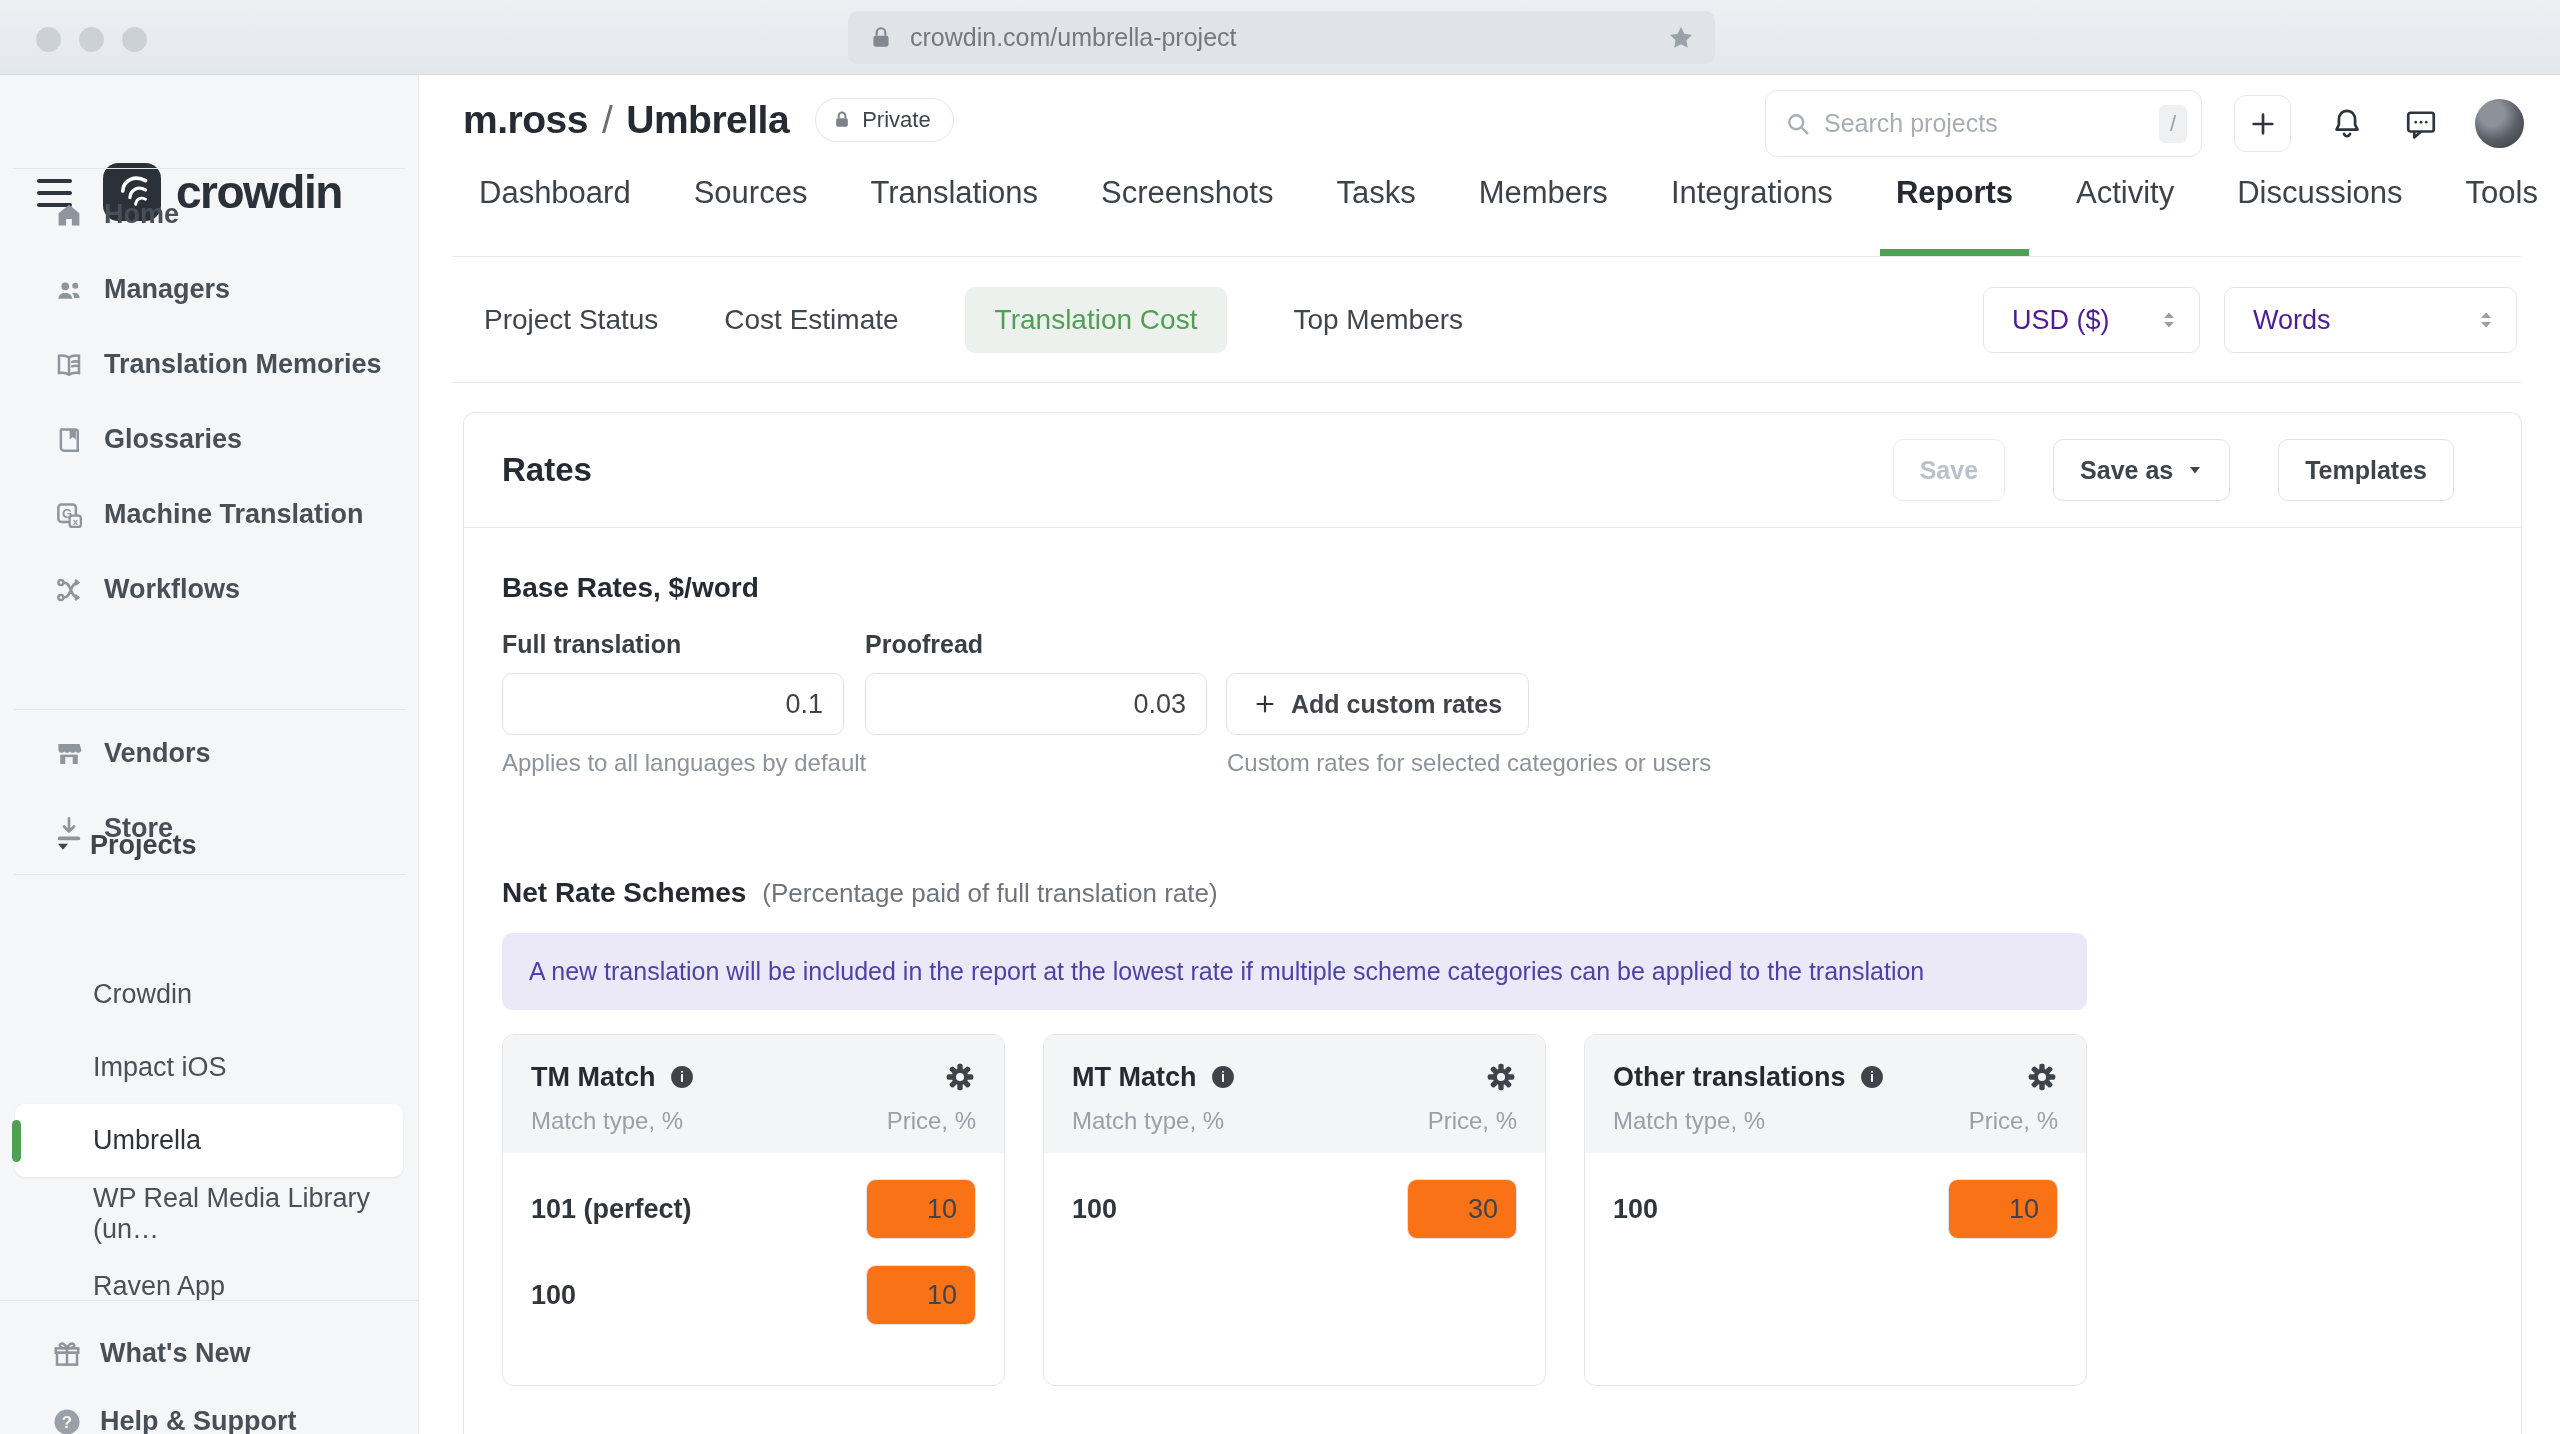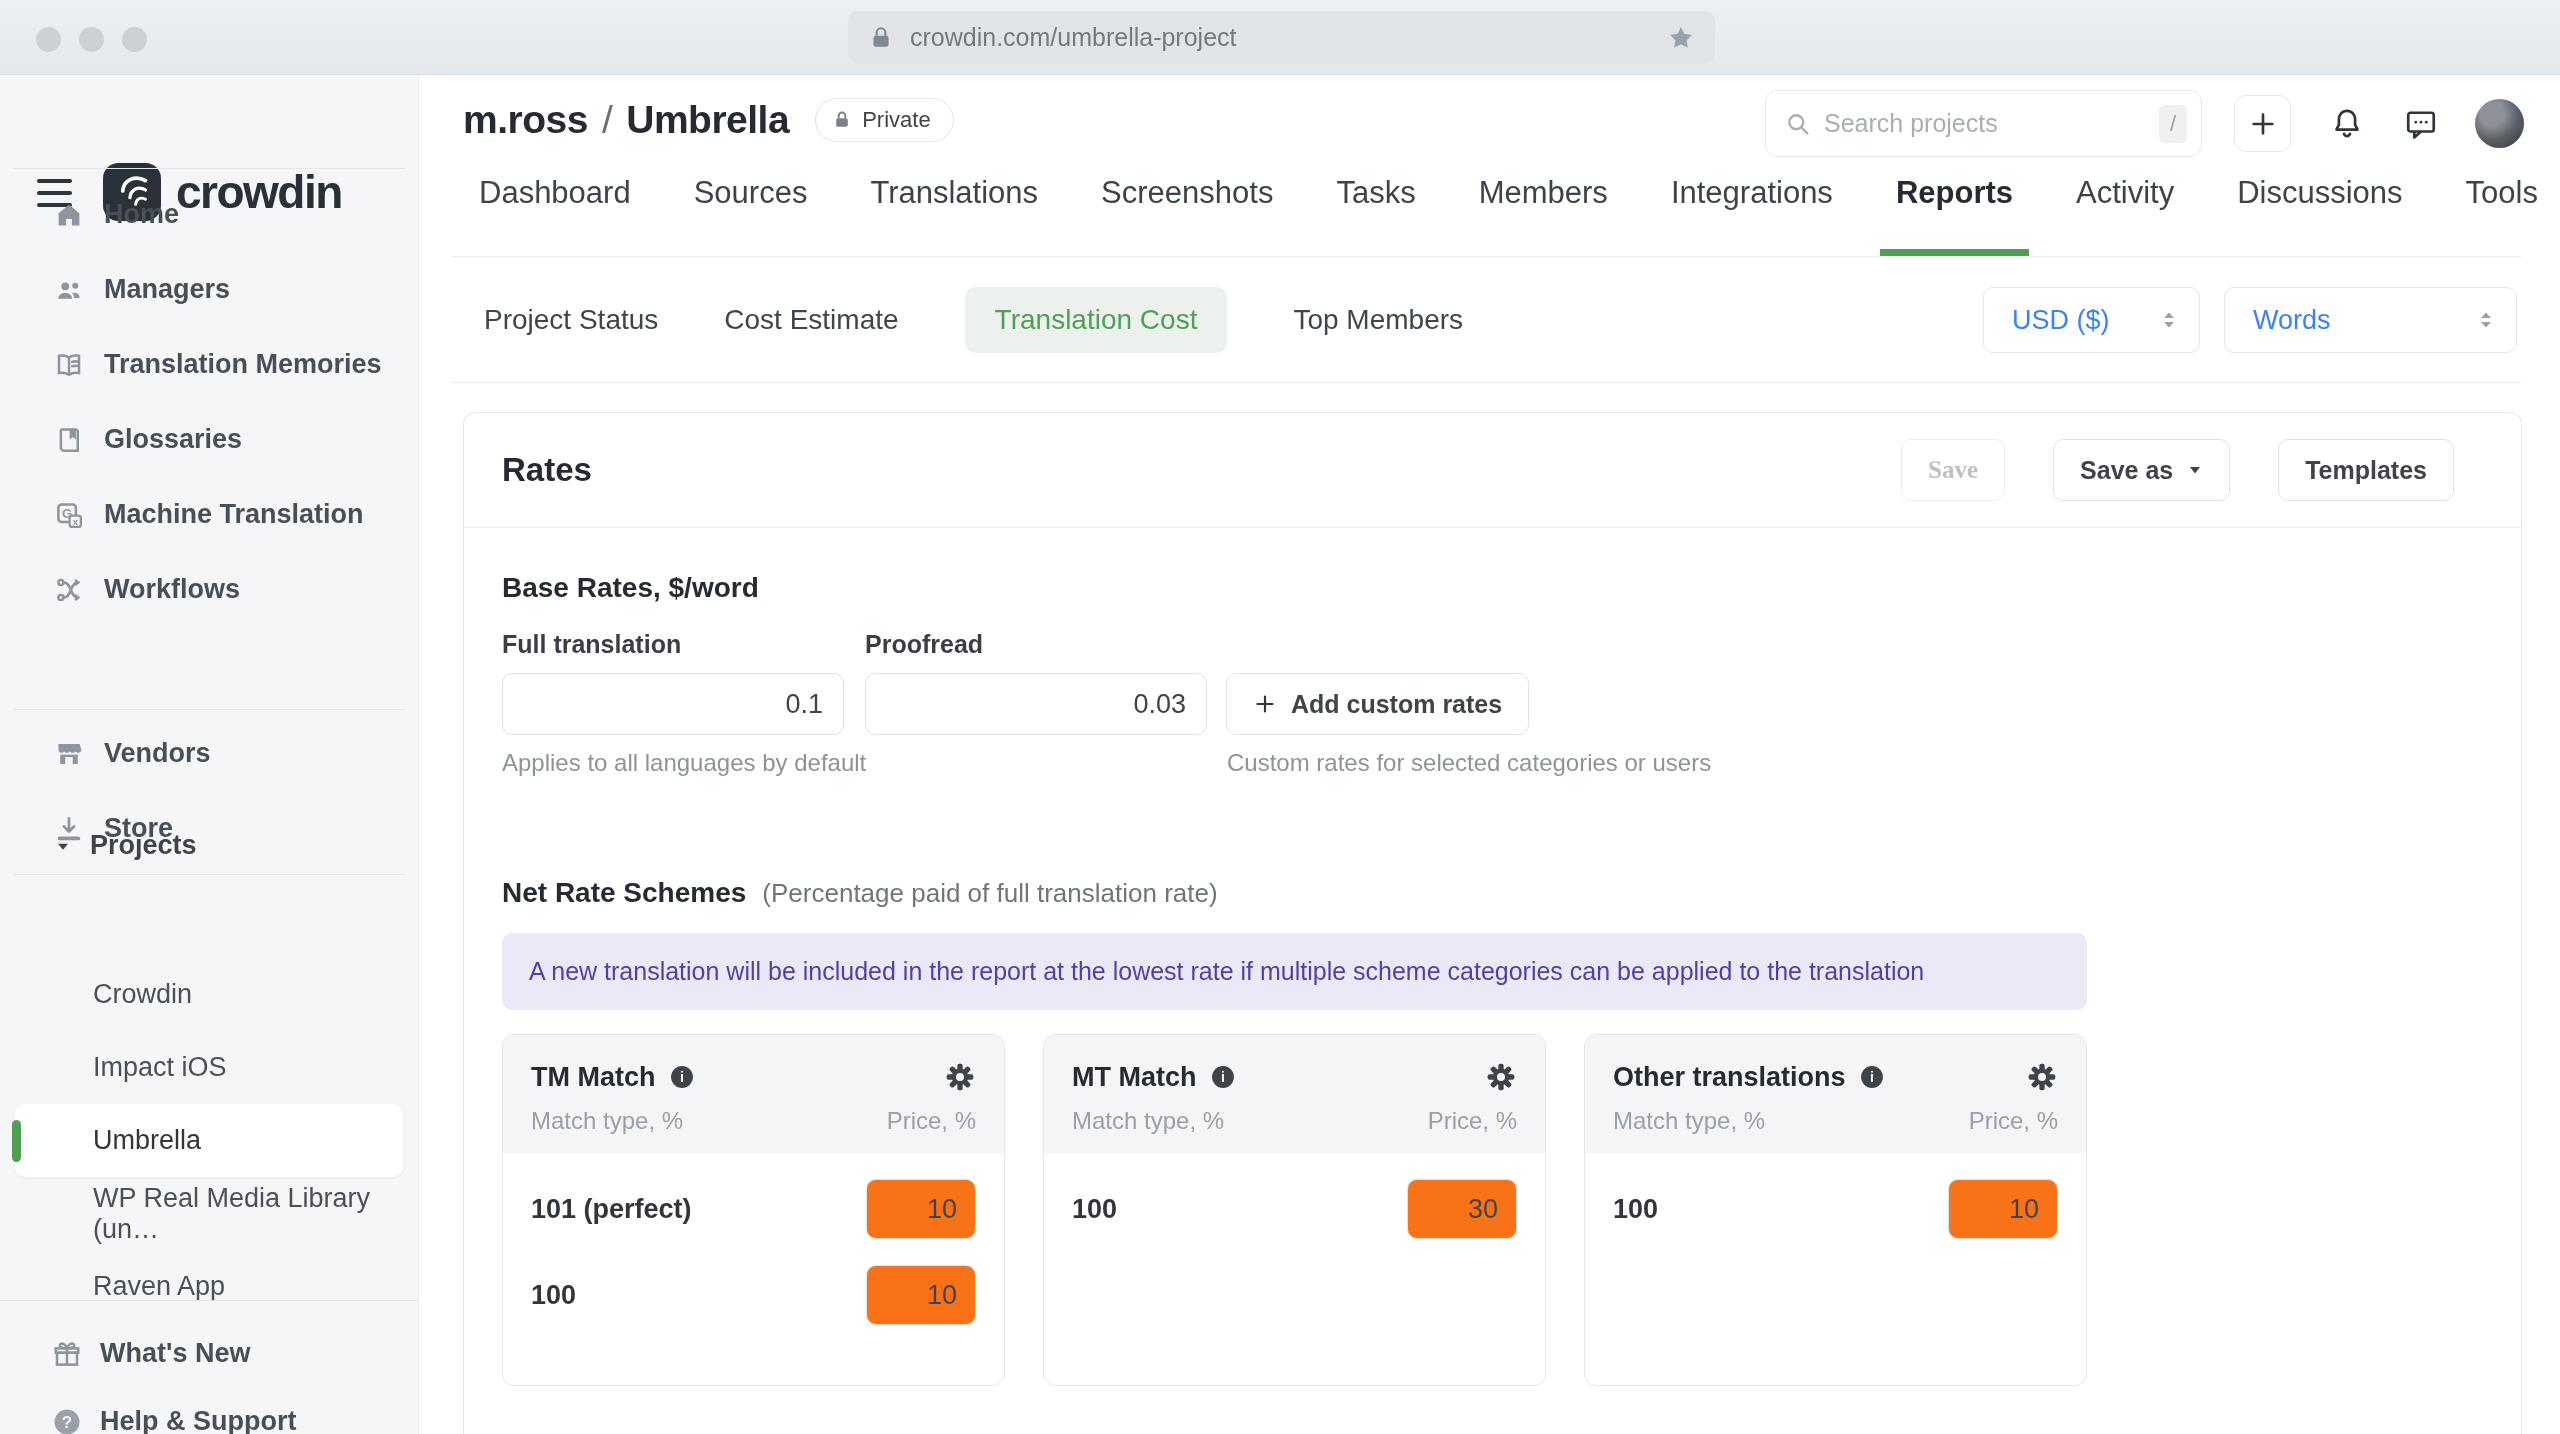--- a/index.html
+++ b/index.html
@@ -73,36 +73,36 @@
     background:var(--accent_green,#57a45c); }
   .tabs-div { position:absolute; left:32px; right:39px; top:181px; height:1px; background:#e9ebee; }
 
   .subtabs { position:absolute; left:64px; top:182px; height:125px; display:flex; align-items:center; gap:66px; }
   .subtab { font-size:28px; color:#3f454d; cursor:pointer; }
   .subtab.active { background:var(--pill_bg,#edf1ee); color:var(--accent_green,#4d9e53);
     border-radius:10px; padding:17px 30px; }
   .filters { position:absolute; top:212px; right:43px; display:flex; gap:24px; }
   .select { height:66px; border:1px solid #e3e6e9; border-radius:10px; background:#fff;
     display:flex; align-items:center; justify-content:space-between; padding:0 20px 0 28px;
-    font-size:27px; color:#3b82f6; cursor:pointer;gap:20px; }
+    font-size:27px; color:#4c1d95; cursor:pointer;gap:20px; }
   .select.currency { width:217px; }
   .select.unit { width:293px; }
   .subtabs-div { position:absolute; left:32px; right:39px; top:307px; height:1px; background:#e9ebee; }
 
   
   .panel { position:absolute; left:43px; top:337px; width:2059px; height:1200px;
     border:1px solid #e5e7ea; border-bottom:none; border-radius:12px 12px 0 0; background:#fff; }
   .panel-head { height:115px; display:flex; align-items:center; padding:0 67px 0 38px;
     border-bottom:1px solid #e9ebee; }
   .panel-head h1 { font-size:33px; font-weight:bold; color:#262b33; }
   .pbtns { margin-left:auto; display:flex; gap:48px; }
   .btn { height:62px; border:1px solid #dfe3e7; border-radius:10px; background:#fff;
     font-size:25px; color:#3f444b; font-weight:600; padding:0 26px; display:flex;
     align-items:center; gap:14px; cursor:pointer; font-family:inherit; }
-  .btn.disabled { color:#bcc1c7; border-color:#eaedf0; cursor:default;font-family:Liberation Serif, serif; }
+  .btn.disabled { color:#bcc1c7; border-color:#eaedf0; cursor:default; }
   .panel-body { padding:44px 38px 0 38px; }
   .sec-title { font-size:28px; font-weight:bold; color:#262b33; }
   .labels-row { display:flex; margin-top:26px; }
   .labels-row .flabel { width:363px; font-size:25px; font-weight:600; color:#3a3f46; }
   .inputs-row { display:flex; gap:21px; margin-top:14px; align-items:center; }
   .rate-input { width:342px; height:62px; border:1px solid #dde1e5; border-radius:10px;
     font-size:27px; color:#3f444b; text-align:right; padding-right:20px; outline:none;
     font-family:inherit; background:#fff; }
   .addbtn { margin-left:-2px; }
   .help-row { position:relative; margin-top:14px; height:32px; }

